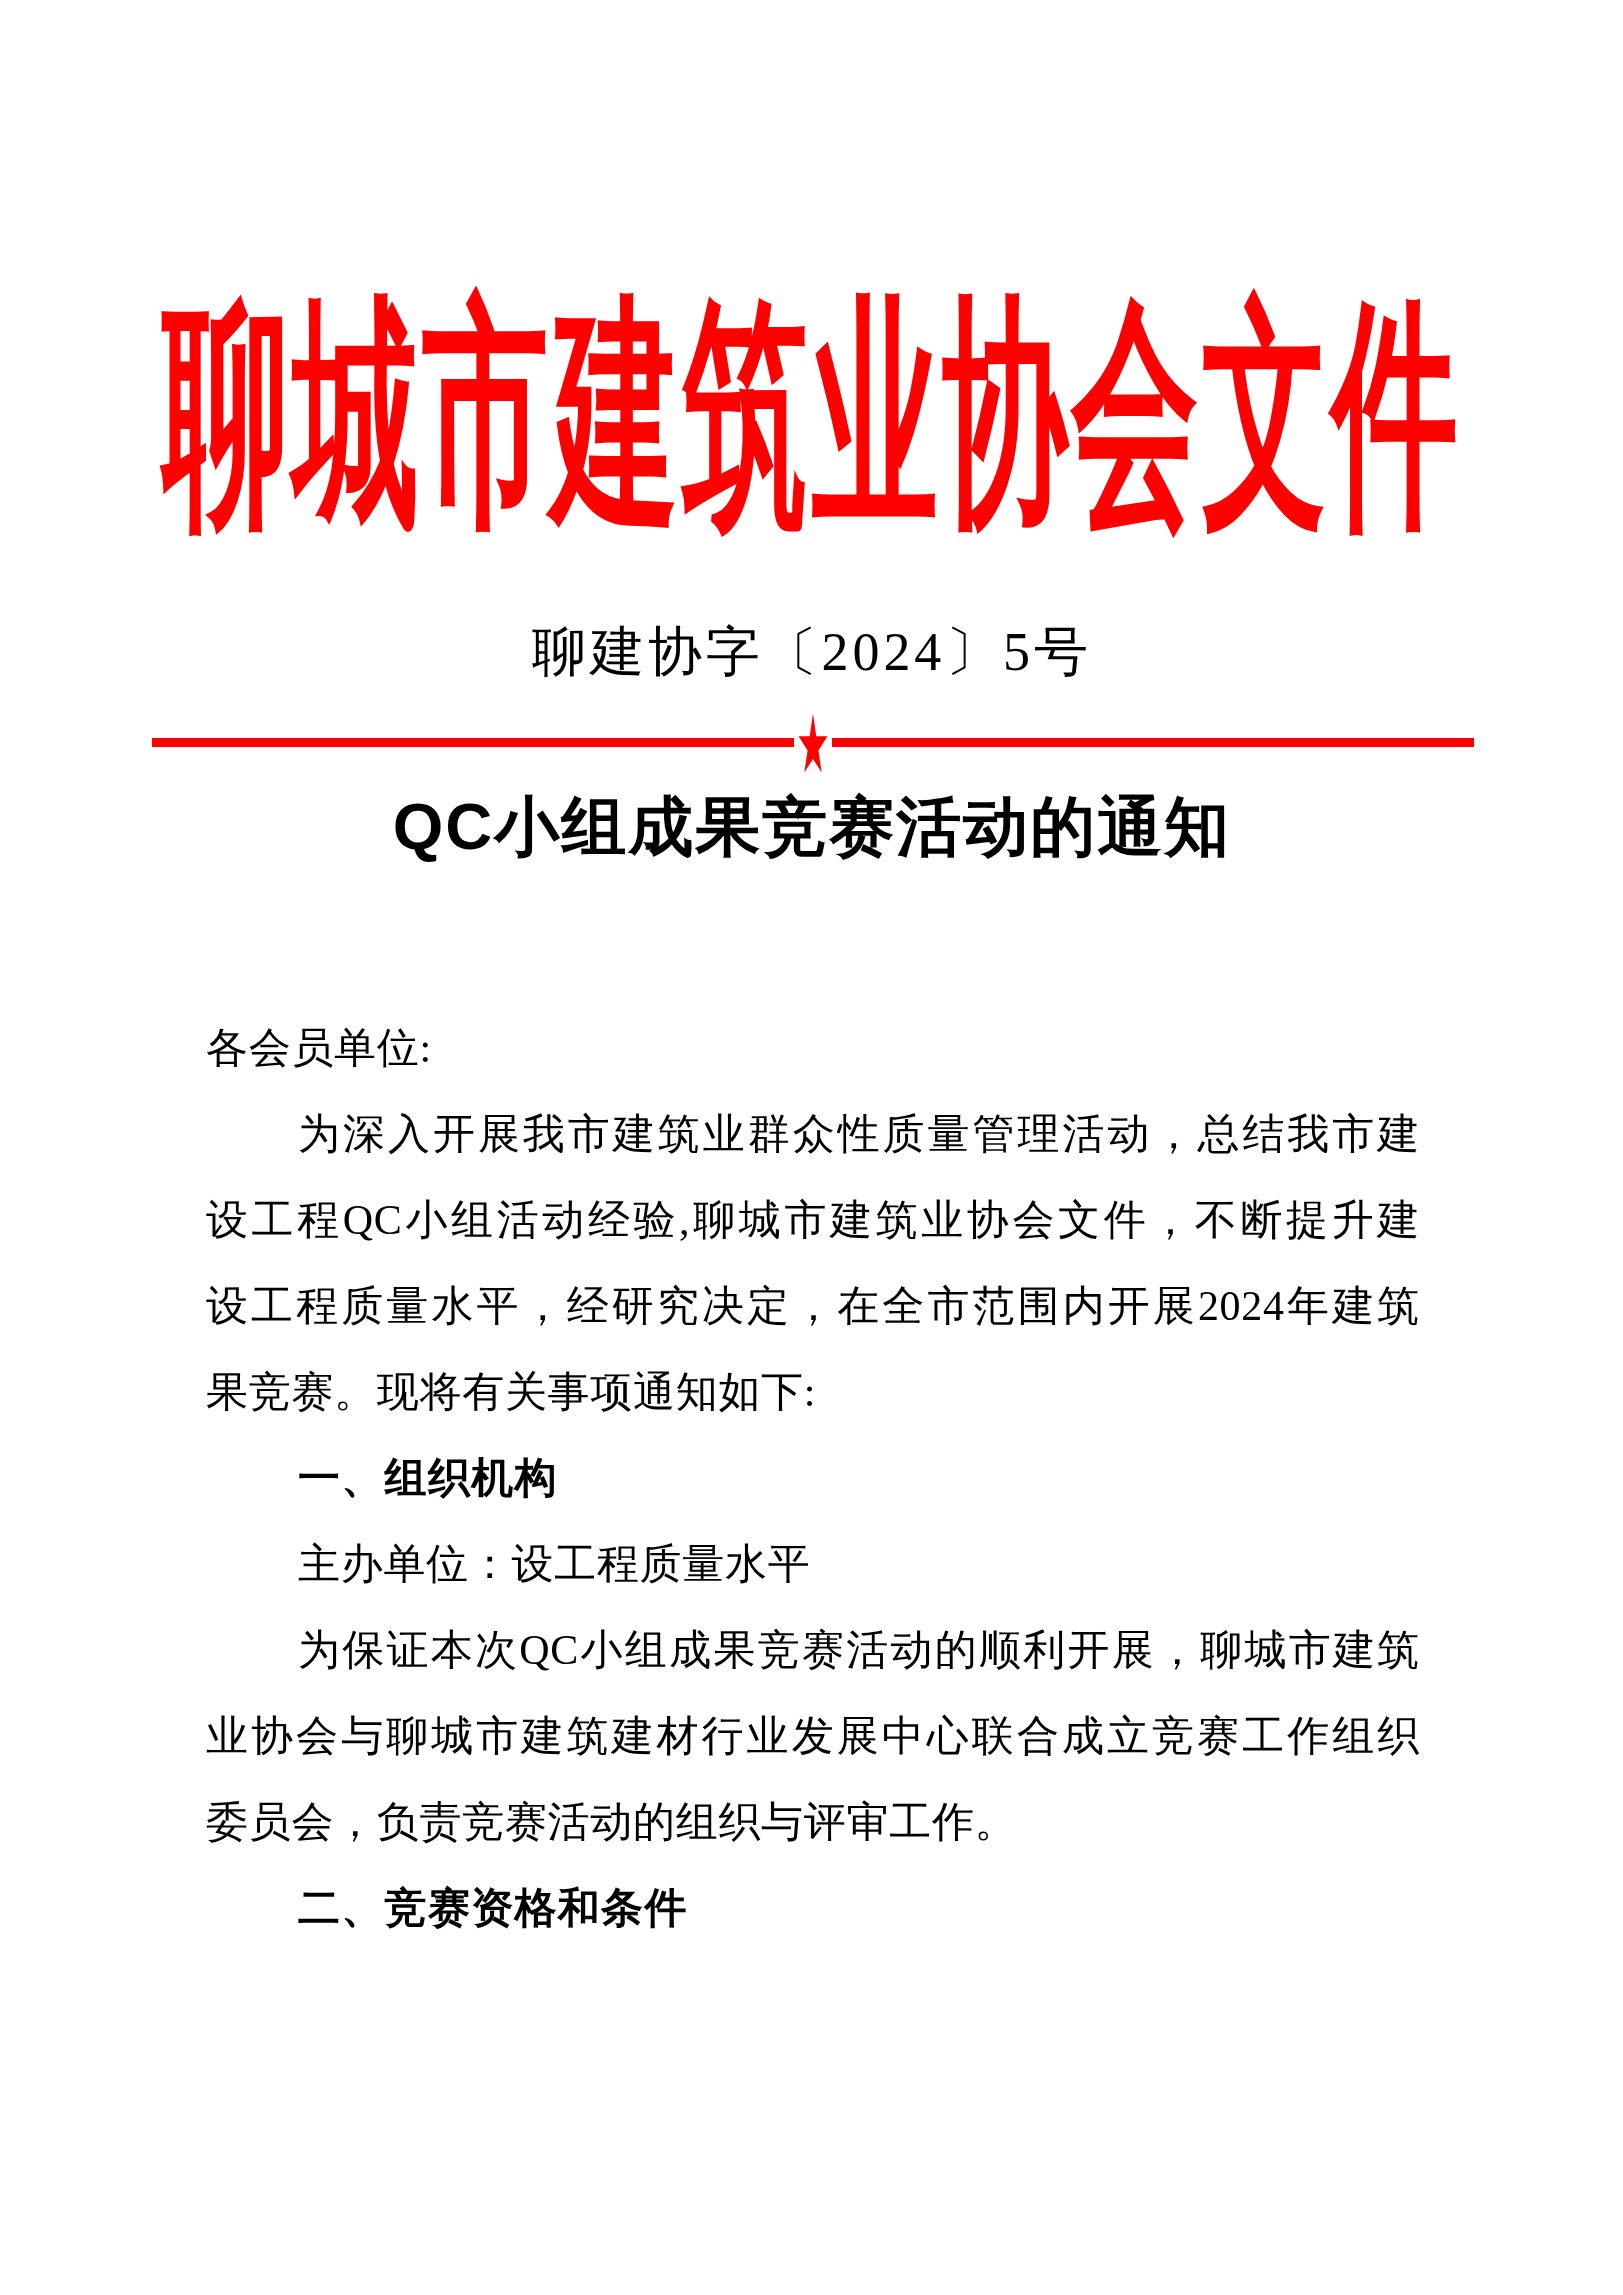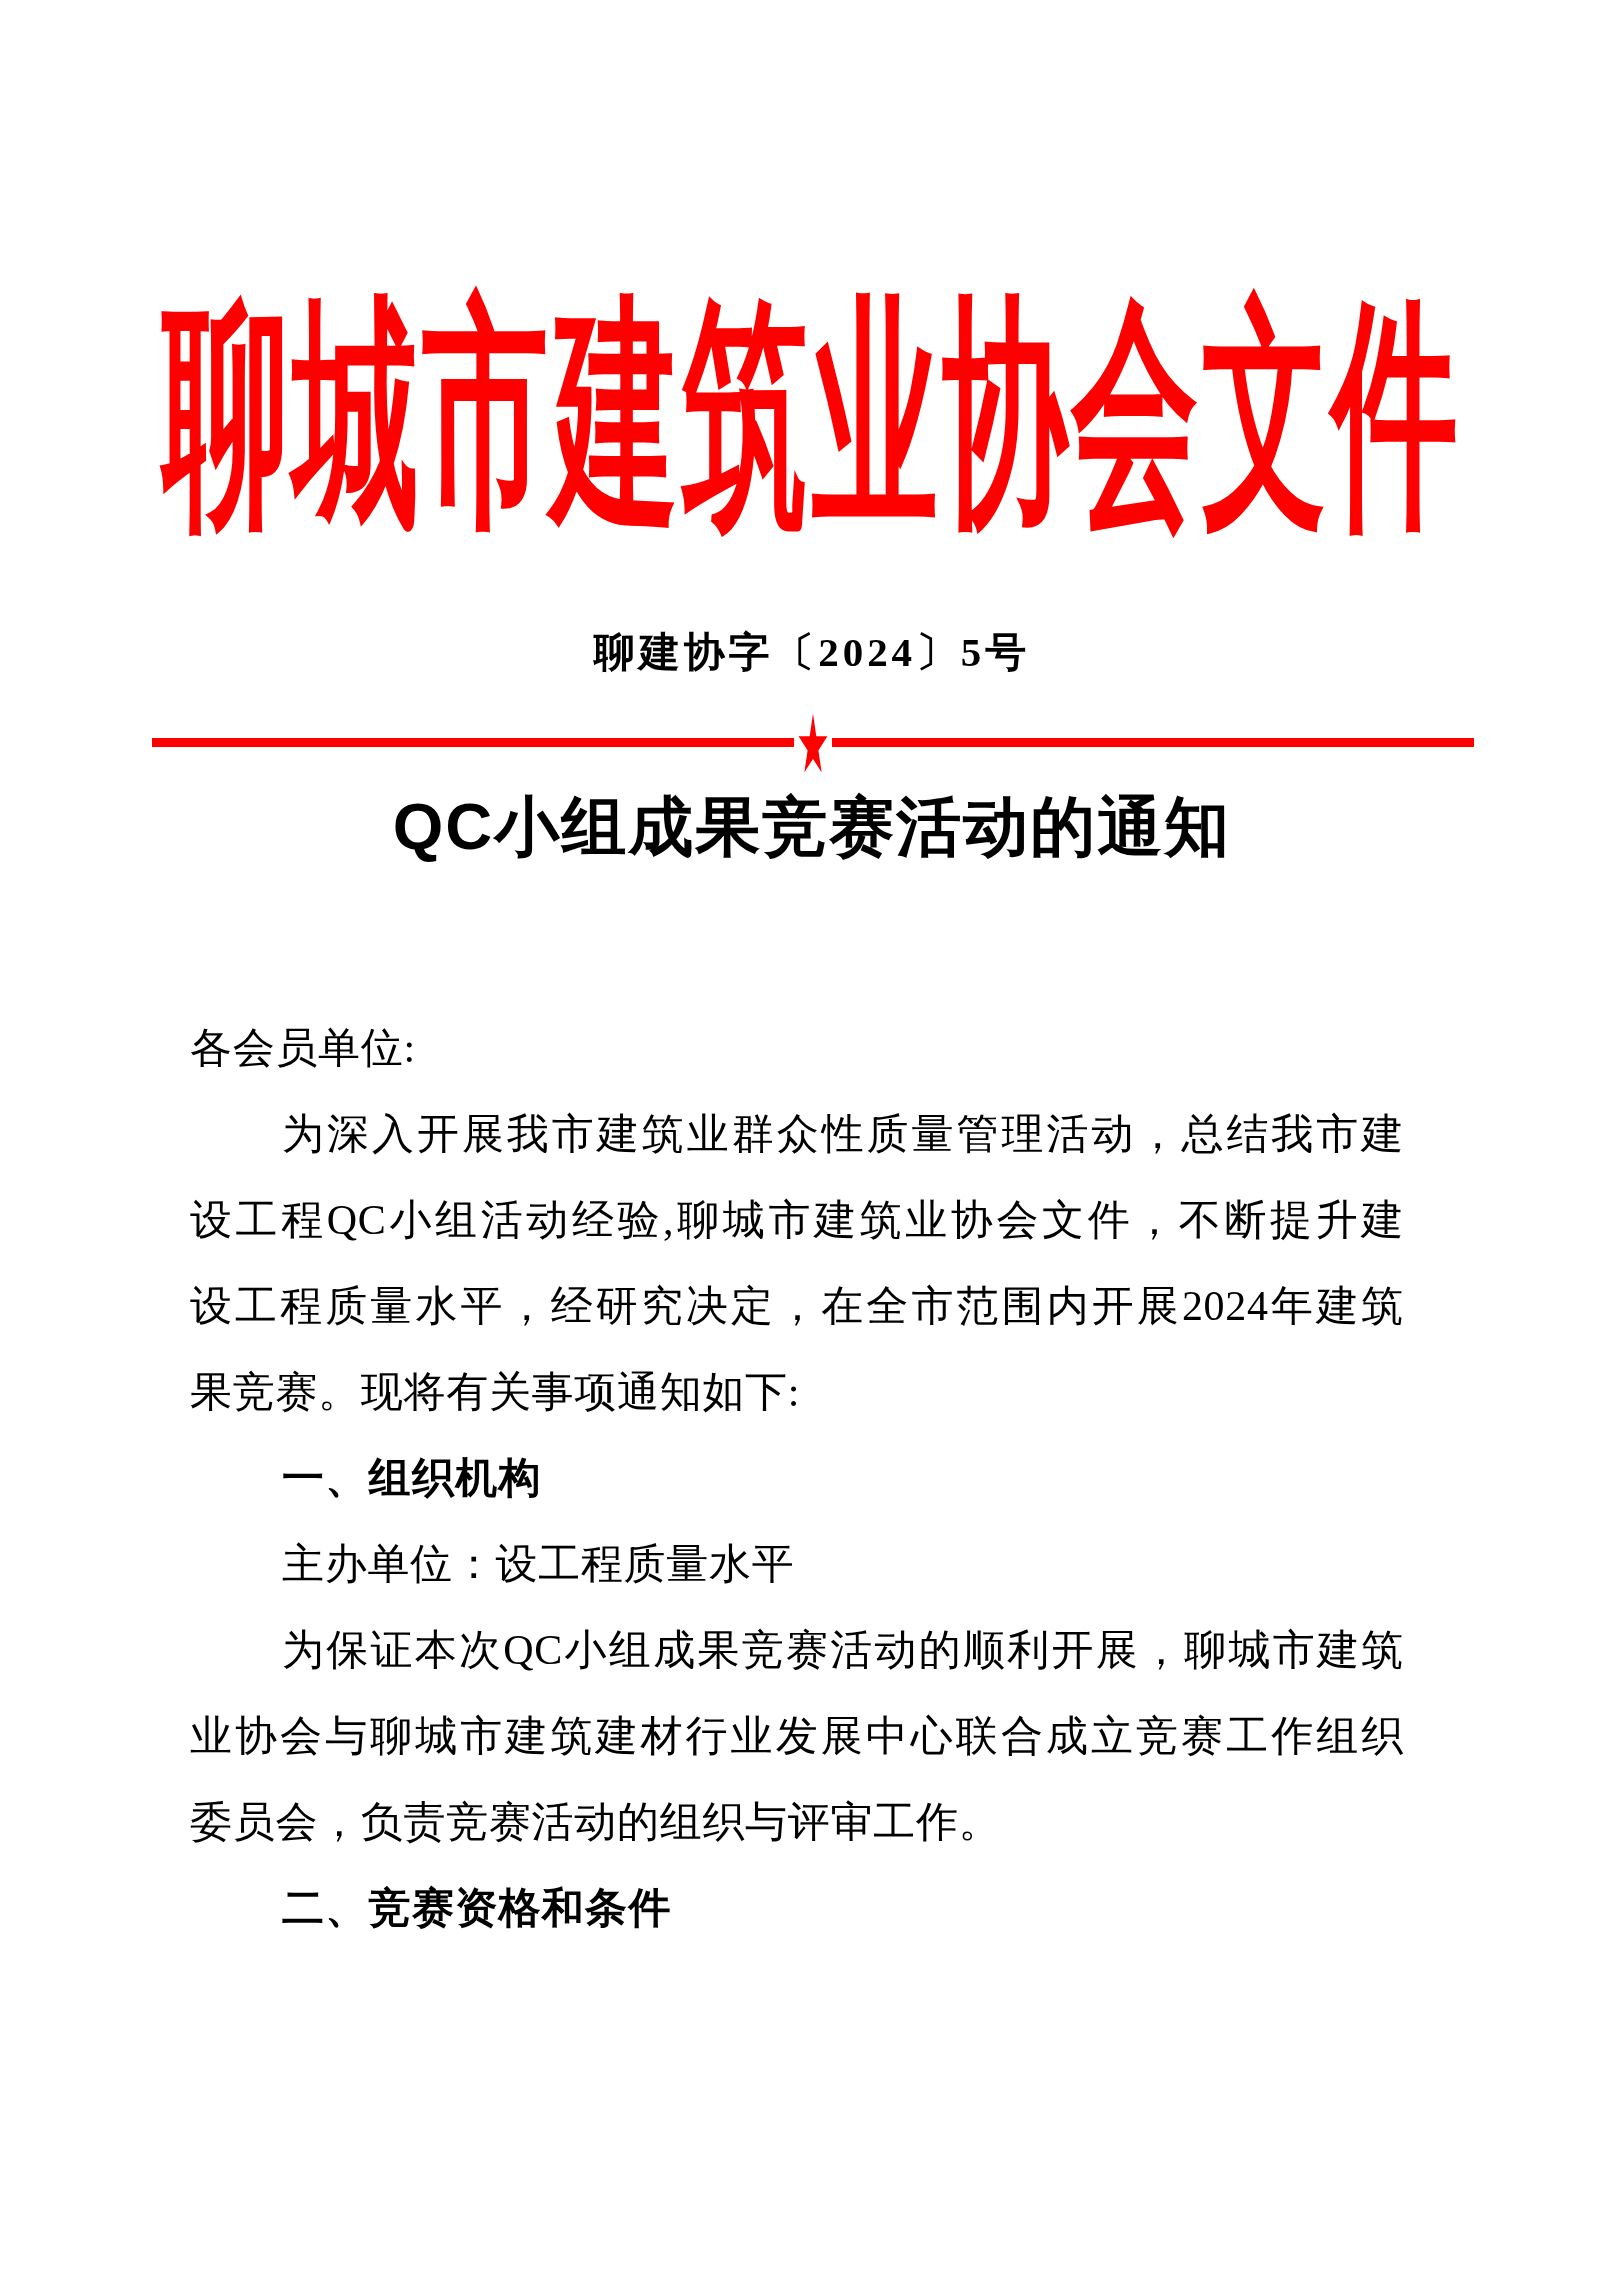--- a/index.html
+++ b/index.html
@@ -33,24 +33,23 @@
     color:var(--red);
     white-space:nowrap;
     transform:scaleY(1.95);
     transform-origin:center center;
   }
   
   .doc-number{
     position:absolute;
     top:629px;left:0;width:100%;
     text-align:center;
-    font-size:41px;
+    font-size:54px;
     line-height:46px;
     letter-spacing:3.9px;
-    font-weight:bold;
   }
   
   .red-rule{
     position:absolute;
     top:738px;left:152px;right:150px;height:9.2px;
     display:flex;align-items:center;
   }
   .red-rule .bar{flex:1;height:9.2px;background:var(--red);}
   .red-rule .rule-gap{width:38px;height:9.2px;}
   .star{
@@ -68,21 +67,21 @@
     font-family:"Liberation Sans","DejaVu Sans",sans-serif;
     font-weight:700;
     font-size:65px;
     line-height:73px;
     letter-spacing:2px;
     color:var(--ink);
   }
   
   .doc-body{
     position:absolute;
-    top:1005px;left:190px;width:1214px;
+    top:1005px;left:206px;width:1214px;
     font-size:42px;
     letter-spacing:0.7px;
   }
   .line{
     line-height:86px;
     min-height:86px;
     white-space:nowrap;
   }
   .line.fill{
     white-space:normal;

